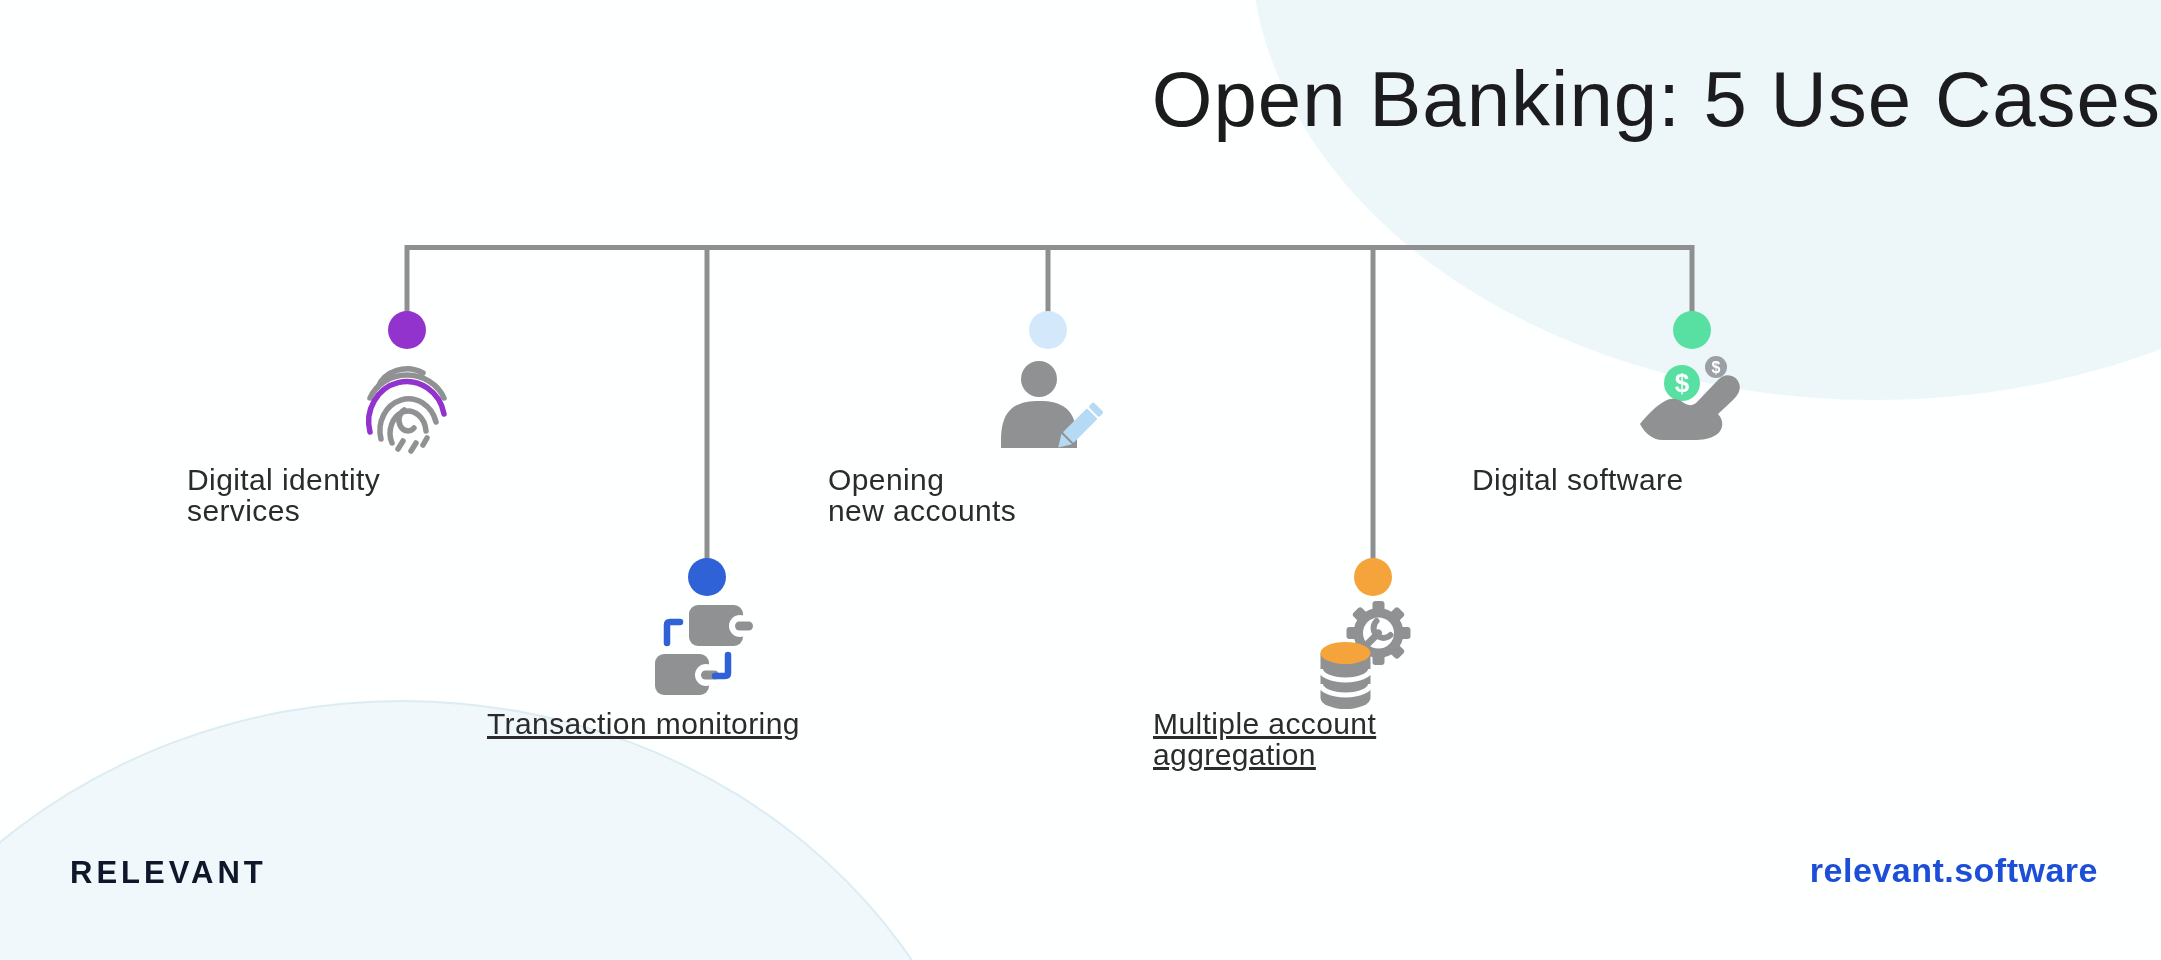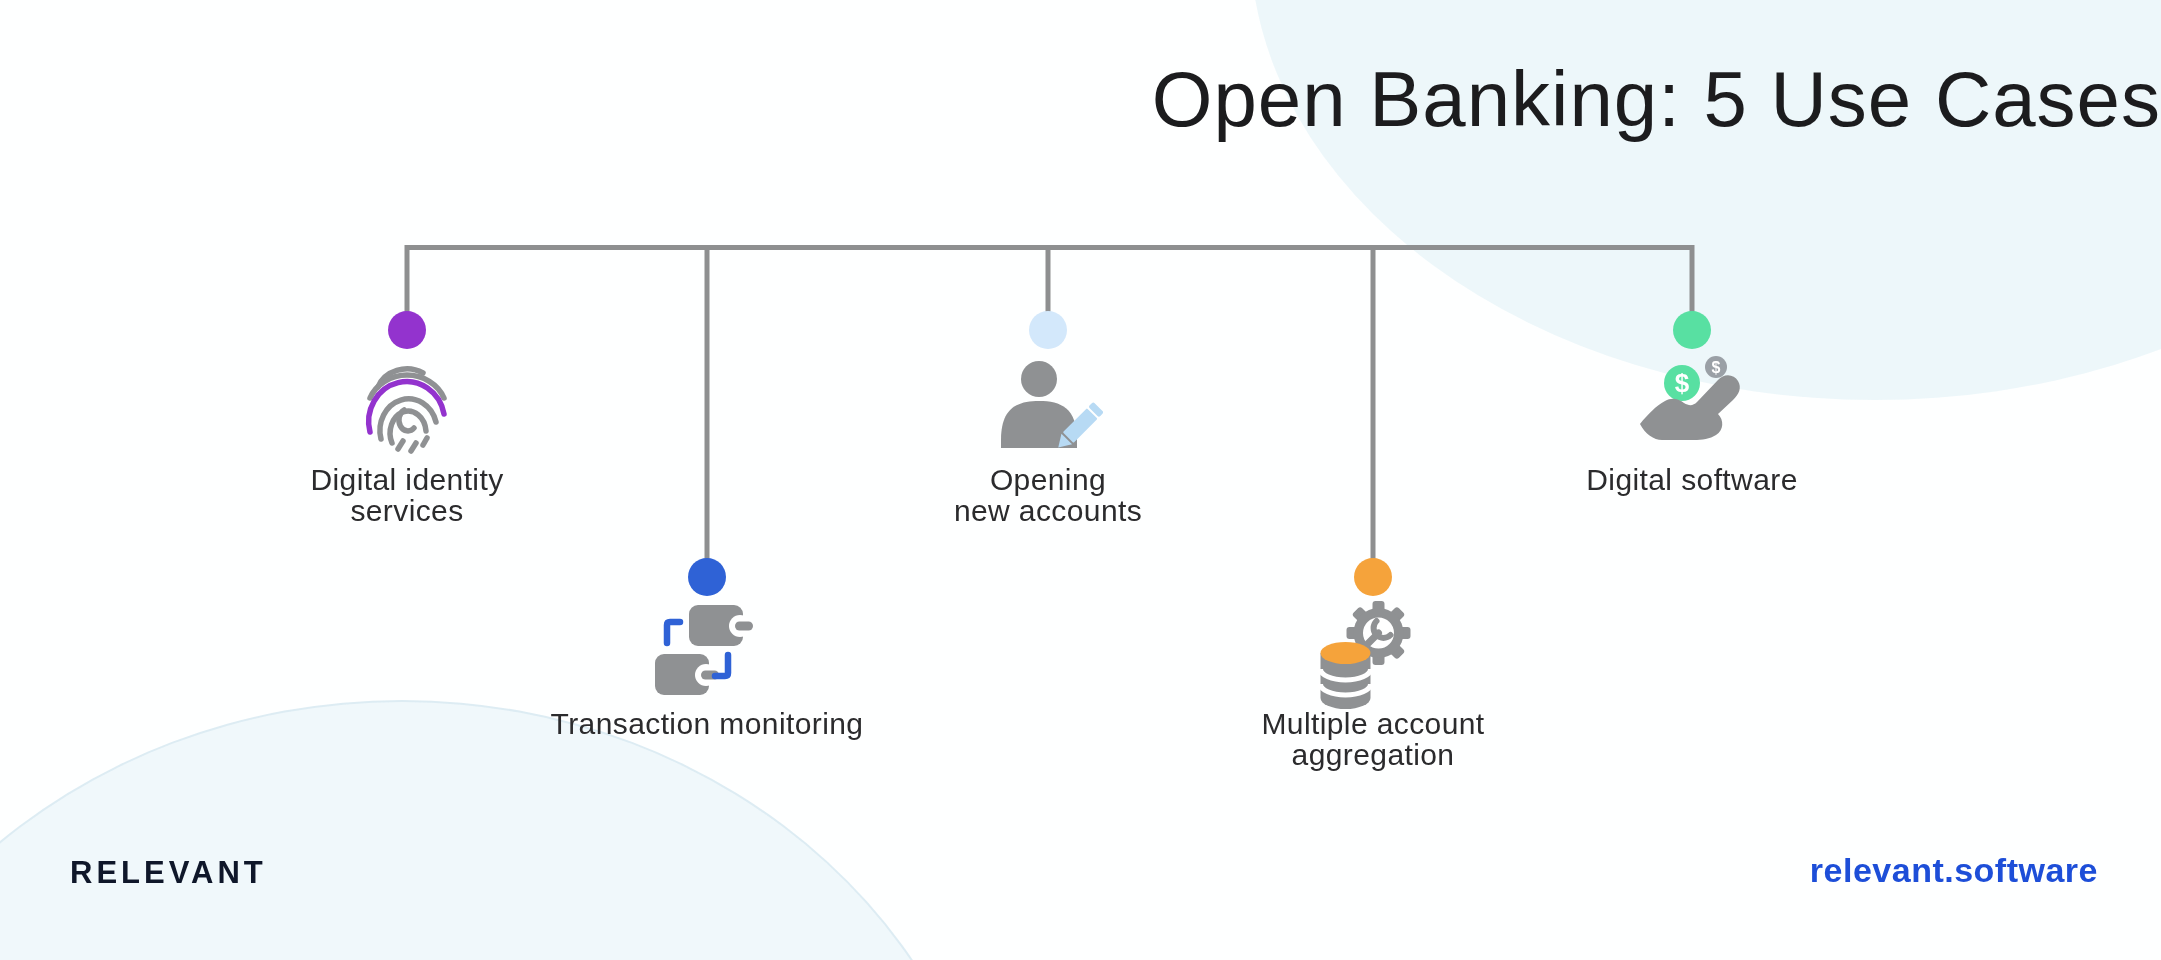--- a/index.html
+++ b/index.html
@@ -43,26 +43,26 @@
   .dot{
     position:absolute;left:50%;transform:translateX(-50%);
     width:38px;height:38px;border-radius:50%;
   }
   .top .dot{top:66px;}
   .bot .dot{top:313px;}
   .icon{position:absolute;left:50%;transform:translateX(-50%);}
   .top .icon{top:107px;}
   .bot .icon{top:352px;}
   .label{
-    position:absolute;left:0;right:0;text-align:center;
+    position:absolute;left:0;right:0;text-align:left;
     font-size:30px;line-height:31px;color:#2B2B2D;
     letter-spacing:0.4px;white-space:pre-line;
   }
   .top .label{top:219px;}
-  .bot .label{top:463px;}
+  .bot .label{top:463px;text-decoration:underline;}
   .footer-brand{
     position:absolute;left:70px;top:855px;
     font-size:31px;font-weight:800;letter-spacing:4px;color:#0f172a;
   }
   .footer-site{
     position:absolute;right:63px;top:851px;
     font-size:34px;font-weight:700;letter-spacing:0.5px;color:#1d4ed8;
   }
   .coin-text{font-family:"Liberation Sans",sans-serif;font-weight:bold;fill:#fff;}
 </style>

